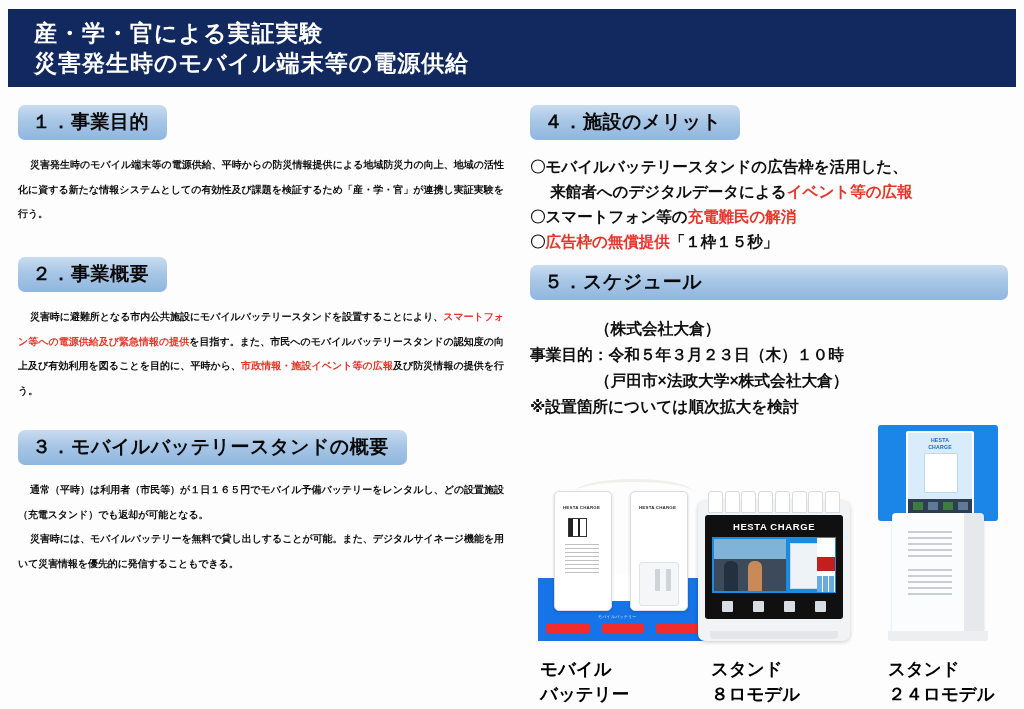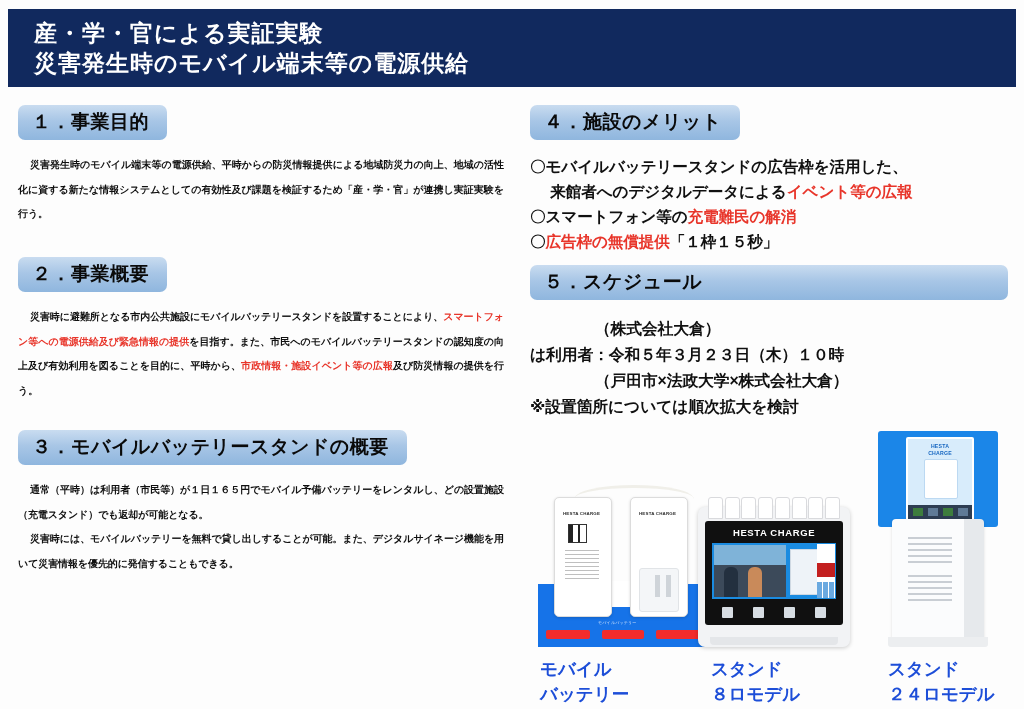--- a/index.html
+++ b/index.html
@@ -116,30 +116,30 @@
   
   .photos {
     position: absolute;
     left: 2px;
     top: 330px;
     width: 506px;
     height: 279px;
   }
   .photo {
     position: absolute;
-    bottom: 62px;
+    bottom: 68px;
     text-decoration: underline;
   }
   .caption {
     position: absolute;
     bottom: 2px;
     font-size: 17.5px;
     font-weight: bold;
     line-height: 25px;
-    color: #1d4ed8;
+    color: #000000;
     white-space: nowrap;
   }
 
   
   .ph1 { left: 20px; width: 176px; height: 160px; }
   .ph1 .blue-base {
     position: absolute;
     left: 0; bottom: 0; width: 176px; height: 63px;
     background: #1673e8;
   }
@@ -362,21 +362,21 @@
         <p class="sub"><span>来館者へのデジタルデータによる</span><span class="red">イベント等の広報</span></p>
         <p><span>〇</span><span>スマートフォン等の</span><span class="red">充電難民の解消</span></p>
         <p><span>〇</span><span class="red">広告枠の無償提供</span><span>「１枠１５秒」</span></p>
       </div>
     </div>
 
     <div class="sec" style="left:14px; top:165px; width:478px;">
       <div class="badge wide">５．スケジュール</div>
       <div class="sched-text" style="margin-top:16px;">
         <p class="indent">（株式会社大倉）</p>
-        <p>は利用者：令和５年３月２３日（木）１０時</p>
+        <p>事業目的：令和５年３月２３日（木）１０時</p>
         <p class="indent">（戸田市×法政大学×株式会社大倉）</p>
         <p>※設置箇所については順次拡大を検討</p>
       </div>
     </div>
 
     <div class="photos">
 
       <div class="photo ph1">
         <div class="cord"></div>
         <div class="blue-base"></div>

